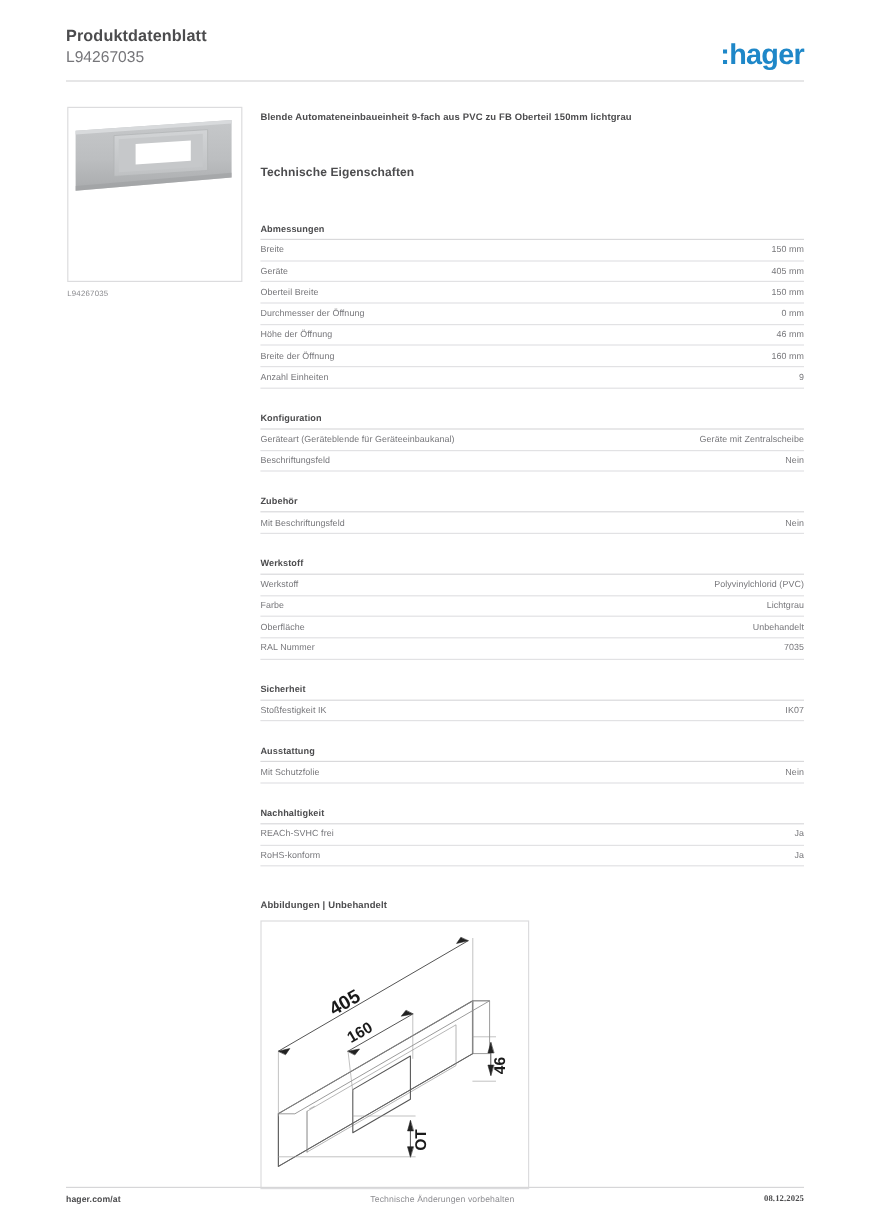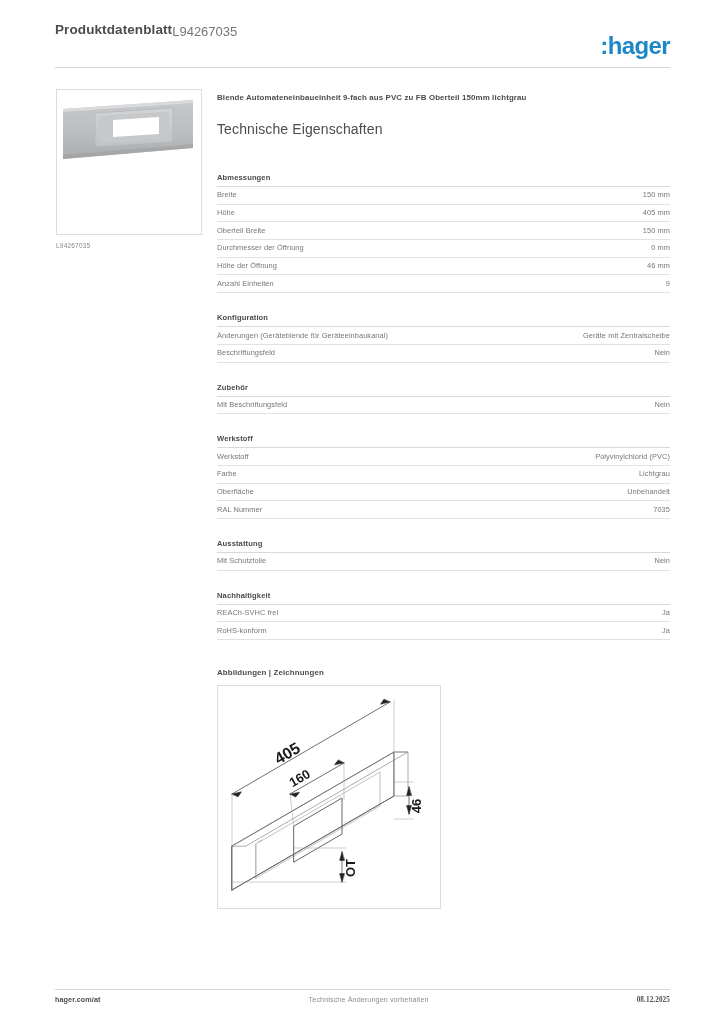--- a/index.html
+++ b/index.html
@@ -27,21 +27,21 @@
   .header {
     position: absolute;
     left: 55px;
     top: 22px;
     width: 615px;
     height: 46px;
     display: flex;
     align-items: flex-start;
     justify-content: space-between;
   }
-  .header-titles { display: flex; flex-direction: row; }
+  .header-titles { display: flex; flex-direction: column; }
   .doc-title {
     font-size: 13.5px;
     font-weight: bold;
     color: #4c4c4e;
     letter-spacing: .1px;
     line-height: 16px;
   }
   .doc-subtitle {
     font-size: 13px;
     font-weight: normal;
@@ -104,25 +104,25 @@
     width: 453px;
   }
   .product-name {
     font-size: 7.9px;
     font-weight: bold;
     color: #4c4c4e;
     letter-spacing: .12px;
     line-height: 11px;
   }
   .section-main-title {
-    font-size: 14px;
-    font-weight: normal;
+    font-size: 10px;
+    font-weight: bold;
     color: #4c4c4e;
     letter-spacing: .12px;
-    margin-top: 18px;
+    margin-top: 36px;
   }
   .spec-group { margin-top: 20px; }
   .spec-group:first-of-type { margin-top: 36px; }
   .group-title {
     font-size: 7.6px;
     font-weight: bold;
     color: #4c4c4e;
     letter-spacing: .1px;
     padding-bottom: 4px;
     border-bottom: 1px solid #d9d9db;
@@ -166,21 +166,20 @@
     width: 615px;
     height: 1px;
     background: #d6d6d8;
   }
   .footer {
     position: absolute;
     left: 55px;
     top: 995px;
     width: 615px;
     display: flex;
-    align-items: center;
     justify-content: space-between;
     font-size: 7.2px;
   }
   .footer-left { font-weight: bold; color: #4c4c4e; letter-spacing: .1px; }
   .footer-center { color: #8e8e92; letter-spacing: .1px; }
   .footer-right { font-weight: bold; color: #4c4c4e; letter-spacing: .1px; font-family: Liberation Serif, serif; }
 </style>
 </head>
 <body>
 
@@ -232,44 +231,48 @@
     <div class="section-main-title">Technische Eigenschaften</div>
 
     <div id="spec-groups-container">
         <div class="spec-group">
           <div class="group-title">Abmessungen</div>
           <div class="spec-row">
             <span class="spec-label">Breite</span>
             <span class="spec-value">150 mm</span>
           </div>
           <div class="spec-row">
-            <span class="spec-label">Höhe</span>
+            <span class="spec-label">Geräte</span>
             <span class="spec-value">405 mm</span>
           </div>
           <div class="spec-row">
             <span class="spec-label">Oberteil Breite</span>
             <span class="spec-value">150 mm</span>
           </div>
           <div class="spec-row">
             <span class="spec-label">Durchmesser der Öffnung</span>
             <span class="spec-value">0 mm</span>
           </div>
           <div class="spec-row">
             <span class="spec-label">Höhe der Öffnung</span>
             <span class="spec-value">46 mm</span>
           </div>
           <div class="spec-row">
+            <span class="spec-label">Breite der Öffnung</span>
+            <span class="spec-value">160 mm</span>
+          </div>
+          <div class="spec-row">
             <span class="spec-label">Anzahl Einheiten</span>
             <span class="spec-value">9</span>
           </div>
         </div>
         <div class="spec-group">
           <div class="group-title">Konfiguration</div>
           <div class="spec-row">
-            <span class="spec-label">Änderungen (Geräteblende für Geräteeinbaukanal)</span>
+            <span class="spec-label">Geräteart (Geräteblende für Geräteeinbaukanal)</span>
             <span class="spec-value">Geräte mit Zentralscheibe</span>
           </div>
           <div class="spec-row">
             <span class="spec-label">Beschriftungsfeld</span>
             <span class="spec-value">Nein</span>
           </div>
         </div>
         <div class="spec-group">
           <div class="group-title">Zubehör</div>
           <div class="spec-row">
@@ -290,40 +293,47 @@
           <div class="spec-row">
             <span class="spec-label">Oberfläche</span>
             <span class="spec-value">Unbehandelt</span>
           </div>
           <div class="spec-row">
             <span class="spec-label">RAL Nummer</span>
             <span class="spec-value">7035</span>
           </div>
         </div>
         <div class="spec-group">
+          <div class="group-title">Sicherheit</div>
+          <div class="spec-row">
+            <span class="spec-label">Stoßfestigkeit IK</span>
+            <span class="spec-value">IK07</span>
+          </div>
+        </div>
+        <div class="spec-group">
           <div class="group-title">Ausstattung</div>
           <div class="spec-row">
             <span class="spec-label">Mit Schutzfolie</span>
             <span class="spec-value">Nein</span>
           </div>
         </div>
         <div class="spec-group">
           <div class="group-title">Nachhaltigkeit</div>
           <div class="spec-row">
             <span class="spec-label">REACh-SVHC frei</span>
             <span class="spec-value">Ja</span>
           </div>
           <div class="spec-row">
             <span class="spec-label">RoHS-konform</span>
             <span class="spec-value">Ja</span>
           </div>
         </div>
       </div>
 
-    <div class="drawings-title">Abbildungen | Zeichnungen</div>
+    <div class="drawings-title">Abbildungen | Unbehandelt</div>
 
     <div class="drawing-frame">
       <svg width="222" height="222" viewBox="0 0 222 222">
         <g stroke="#4a4a4a" stroke-width="0.8" fill="none" stroke-linecap="round" stroke-linejoin="round">
 
           <path d="M 14,160 L 176,66 L 176,110 L 14,204 Z" stroke="#555" stroke-width="0.9"></path>
 
           <path d="M 14,160 L 176,66 L 190,66 L 28,160 Z" stroke="#888" stroke-width="0.7"></path>
 
           <path d="M 176,66 L 190,66 L 190,110 L 176,110 Z" stroke="#888" stroke-width="0.7"></path>

